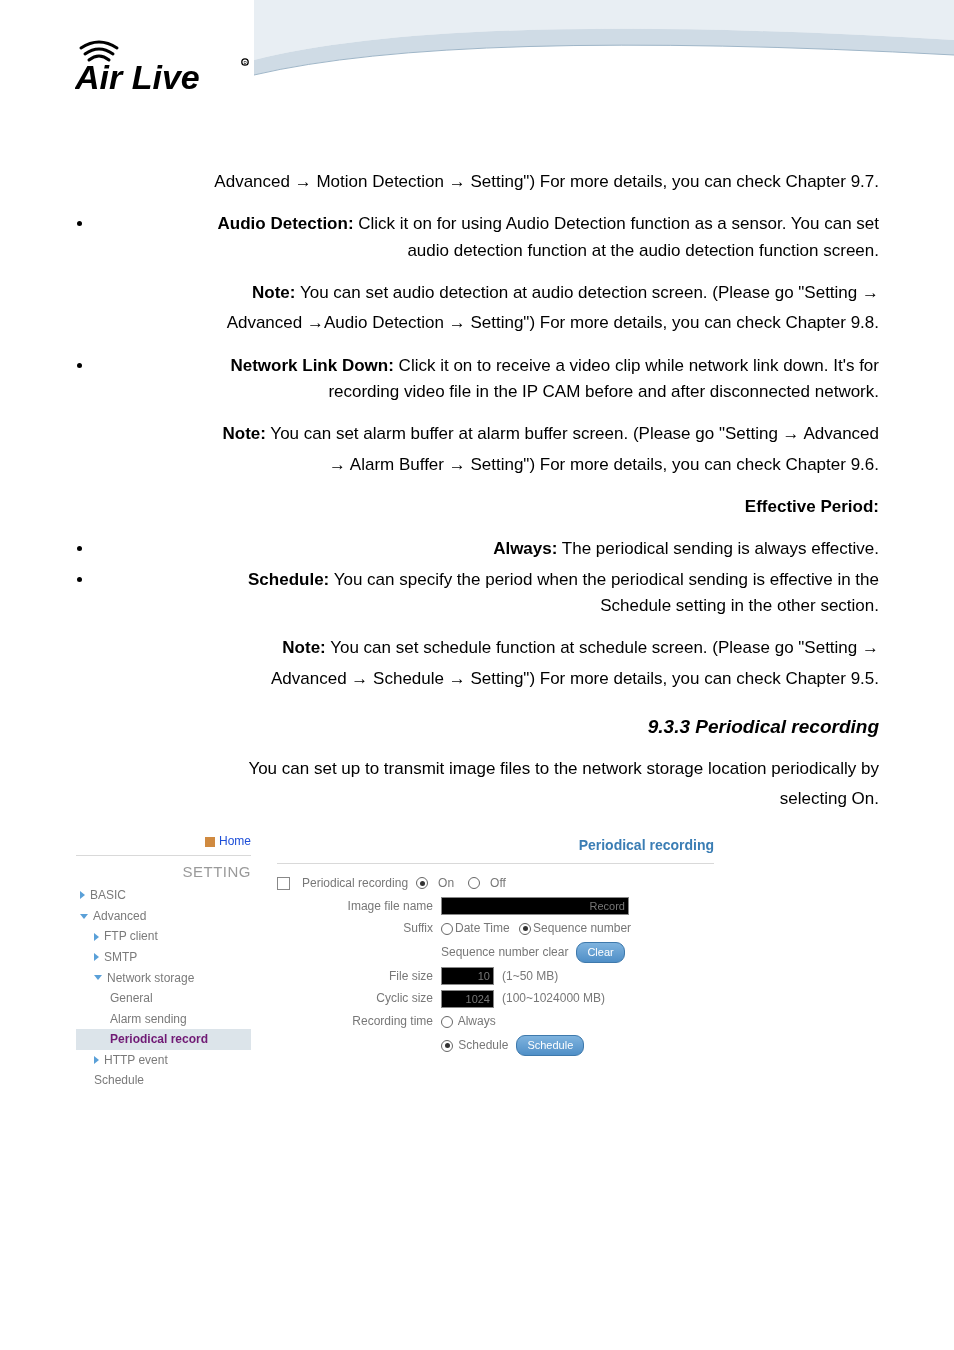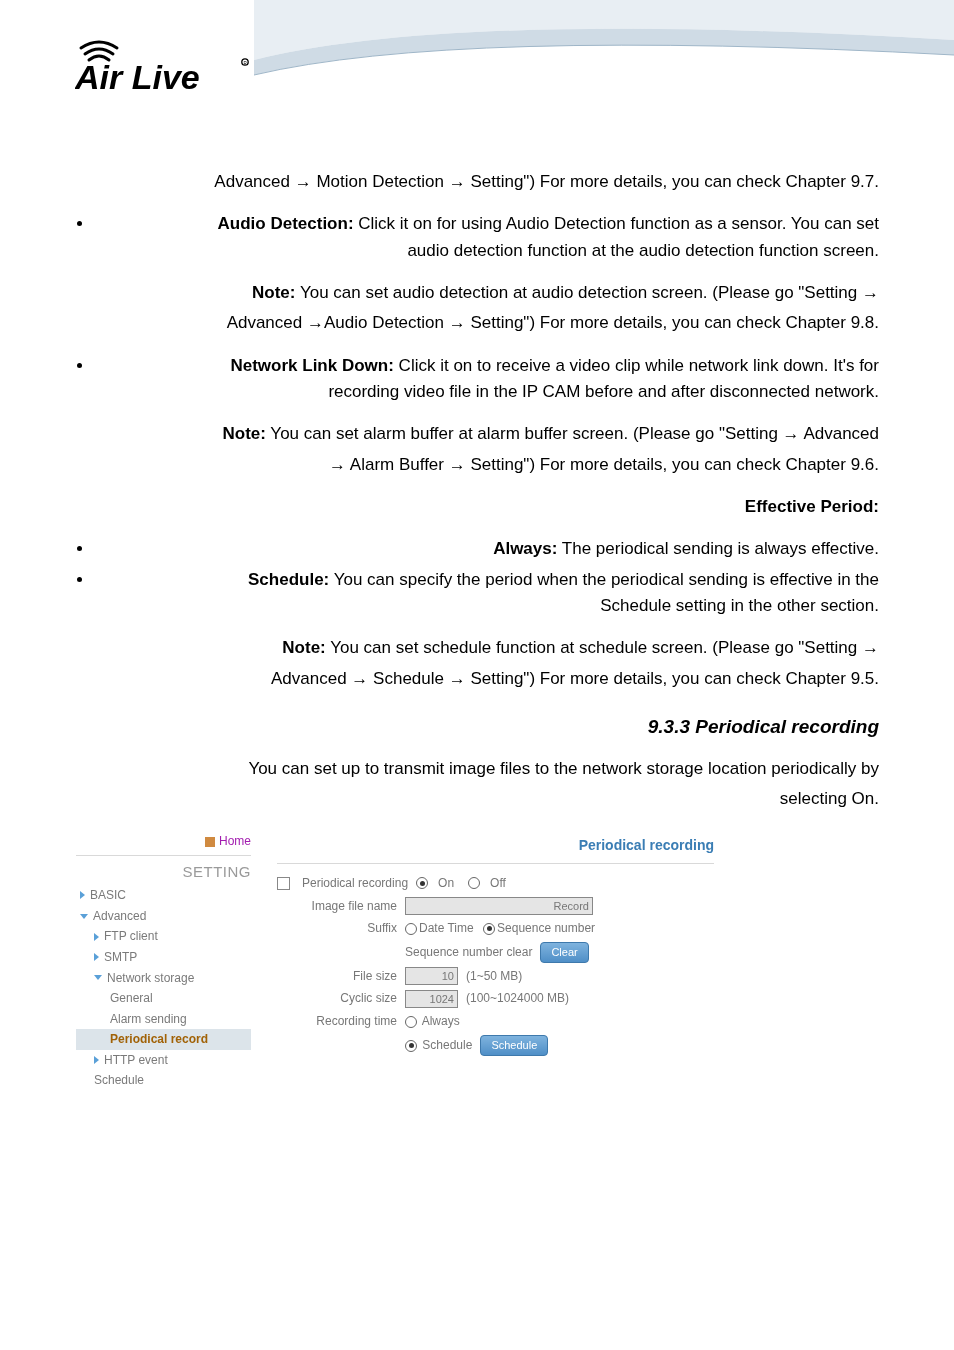--- a/index.html
+++ b/index.html
@@ -80,21 +80,21 @@
   .ui-shot td { vertical-align: top; }
   .nav-col {
     width: 175px;
     font-size: 12px;
     color: #7a7a7a;
     padding-top: 2px;
   }
   .nav-home {
     padding: 2px 0 4px 4px;
     border-bottom: 1px solid #d9d9d9;
-    color: #a21caf;
+    color: #1d4ed8;
     font-size: 12px;
   }
   .nav-home .home-icon {
     display: inline-block;
     width: 10px; height: 10px;
     background: #d08a40;
     margin-right: 4px;
     vertical-align: middle;
   }
   .nav-setting {
@@ -118,21 +118,21 @@
   .nav-item .tri-down {
     width: 0; height: 0;
     border-left: 4px solid transparent;
     border-right: 4px solid transparent;
     border-top: 5px solid #5aa0d8;
   }
   .nav-sub1 { padding-left: 18px; }
   .nav-sub2 { padding-left: 34px; }
   .nav-active {
     background: #dce4ea;
-    color: #a16207;
+    color: #701a75;
     font-weight: bold;
   }
   .panel-col {
     padding-left: 25px;
     font-size: 12px;
     color: #777;
   }
   .panel-title {
     color: #3a7db4;
     font-weight: bold;
@@ -143,20 +143,21 @@
   }
   .panel-row {
     display: flex;
     align-items: center;
     gap: 8px;
     padding: 2px 0;
   }
   .panel-label {
     width: 120px;
     flex-shrink: 0;
+    margin-left: 36px;
   }
   .panel-check {
     width: 11px; height: 11px;
     border: 1px solid #888;
     display: inline-block;
     margin-right: 4px;
     vertical-align: middle;
   }
   .panel-radio {
     width: 10px; height: 10px;
@@ -170,33 +171,33 @@
   }
   .panel-radio.first-radio { margin-left: 0; }
   .panel-radio.on::after {
     content: "";
     width: 5px; height: 5px;
     background: #333;
     border-radius: 50%;
   }
   .panel-input {
     border: 1px solid #888;
-    background: #e5e5e5;
+    background: #000000;
     font-size: 11px;
     height: 16px;
     padding: 0 3px;
     box-sizing: content-box;
   }
   .panel-btn {
     display: inline-block;
     background: linear-gradient(#7fb3de,#4f8fc7);
     color: #fff;
     font-size: 11px;
     padding: 1px 10px;
-    border-radius: 4px;
+    border-radius: 9px;
     border: 1px solid #3e79ac;
   }
 </style>
 </head>
 <body>
 
 <div class="page">
 
   <div class="header-area">
     <div class="swoosh-bg">

